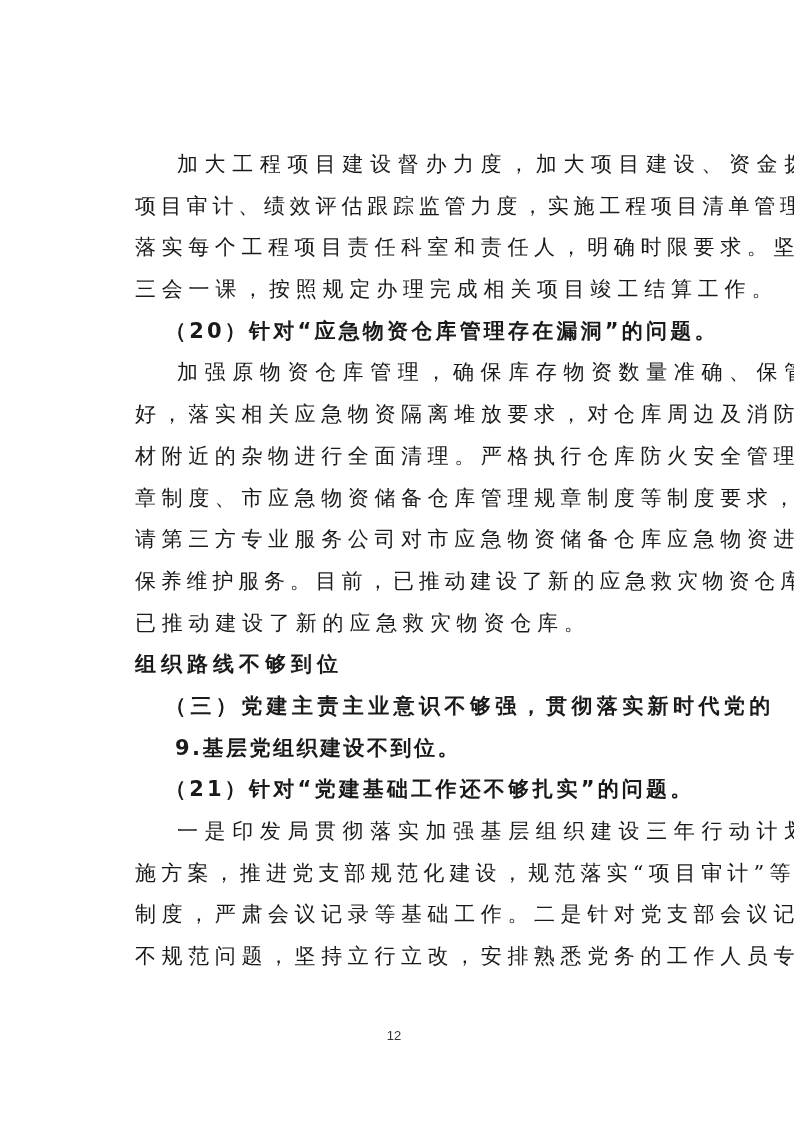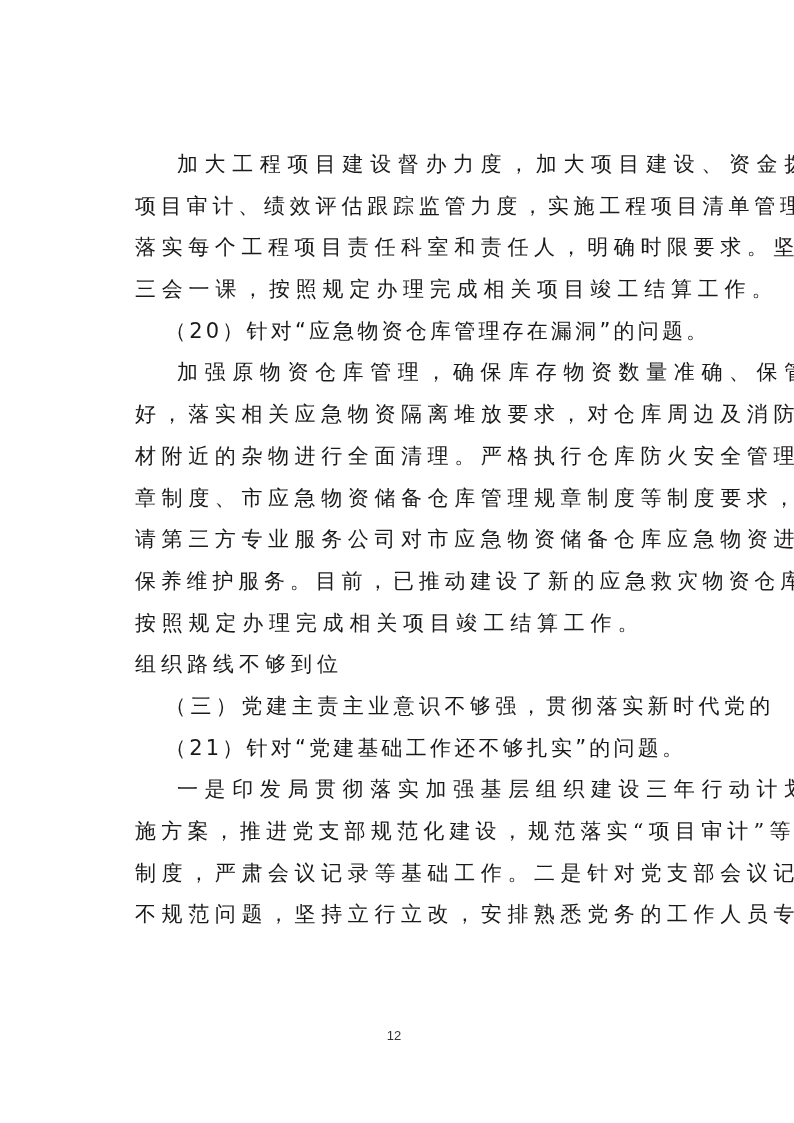--- a/index.html
+++ b/index.html
@@ -26,21 +26,21 @@
       line-height: 41.7px;
       font-size: 21px;
       letter-spacing: 6.6px;
       white-space: nowrap;
       overflow: visible;
     }
     .indent {
       padding-left: 42px;
     }
     .bold {
-      font-weight: normal;
+      font-weight: bold;
       font-family: "DejaVu Sans", "Liberation Sans", sans-serif;
     }
     .heading-line {
       letter-spacing: 4.5px;
     }
     .page-number {
       position: absolute;
       left: 0;
       width: 788px;
       top: 1028px;
@@ -66,28 +66,31 @@
     <div class="line indent bold heading-line" style="padding-left:30px;letter-spacing:3.2px">（20）针对“应急物资仓库管理存在漏洞”的问题。</div>
   </div>
 
   <div>
     <div class="line indent">加强原物资仓库管理，确保库存物资数量准确、保管完</div>
     <div class="line" style="letter-spacing:5.6px">好，落实相关应急物资隔离堆放要求，对仓库周边及消防器</div>
     <div class="line" style="letter-spacing:5.6px">材附近的杂物进行全面清理。严格执行仓库防火安全管理规</div>
     <div class="line" style="letter-spacing:5.6px">章制度、市应急物资储备仓库管理规章制度等制度要求，聘</div>
     <div class="line" style="letter-spacing:5.6px">请第三方专业服务公司对市应急物资储备仓库应急物资进行</div>
     <div class="line" style="letter-spacing:4.8px">保养维护服务。目前，已推动建设了新的应急救灾物资仓库，</div>
-    <div class="line" style="letter-spacing:5.8px">按照规定办理完成相关项目竣工结算工作。</div>
+    <div class="line" style="letter-spacing:5.8px">已推动建设了新的应急救灾物资仓库。</div>
   </div>
 
   <div>
     <div class="line bold heading-line" style="letter-spacing:5px">组织路线不够到位</div>
     <div class="line indent bold heading-line" style="padding-left:30px;letter-spacing:4.4px">（三）党建主责主业意识不够强，贯彻落实新时代党的</div>
   </div>
 
+  <div>
+    <div class="line indent bold" style="padding-left:40px;letter-spacing:2.5px">9.基层党组织建设不到位。</div>
+  </div>
 
   <div>
     <div class="line indent bold heading-line" style="padding-left:30px;letter-spacing:3.2px">（21）针对“党建基础工作还不够扎实”的问题。</div>
   </div>
 
   <div>
     <div class="line indent">一是印发局贯彻落实加强基层组织建设三年行动计划实</div>
     <div class="line" style="letter-spacing:5.2px">施方案，推进党支部规范化建设，规范落实“项目审计”等</div>
     <div class="line" style="letter-spacing:5.6px">制度，严肃会议记录等基础工作。二是针对党支部会议记录</div>
     <div class="line" style="letter-spacing:5.6px">不规范问题，坚持立行立改，安排熟悉党务的工作人员专责</div>

